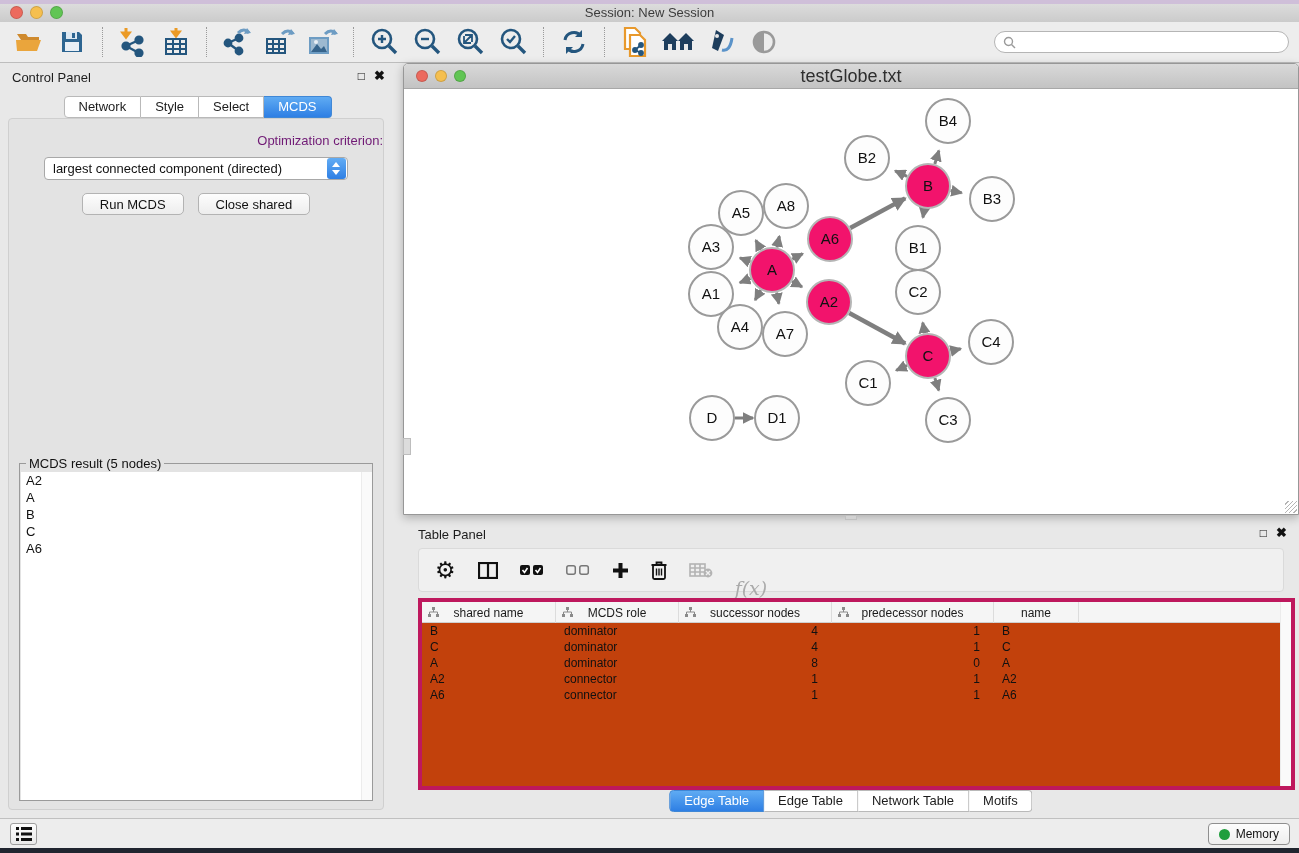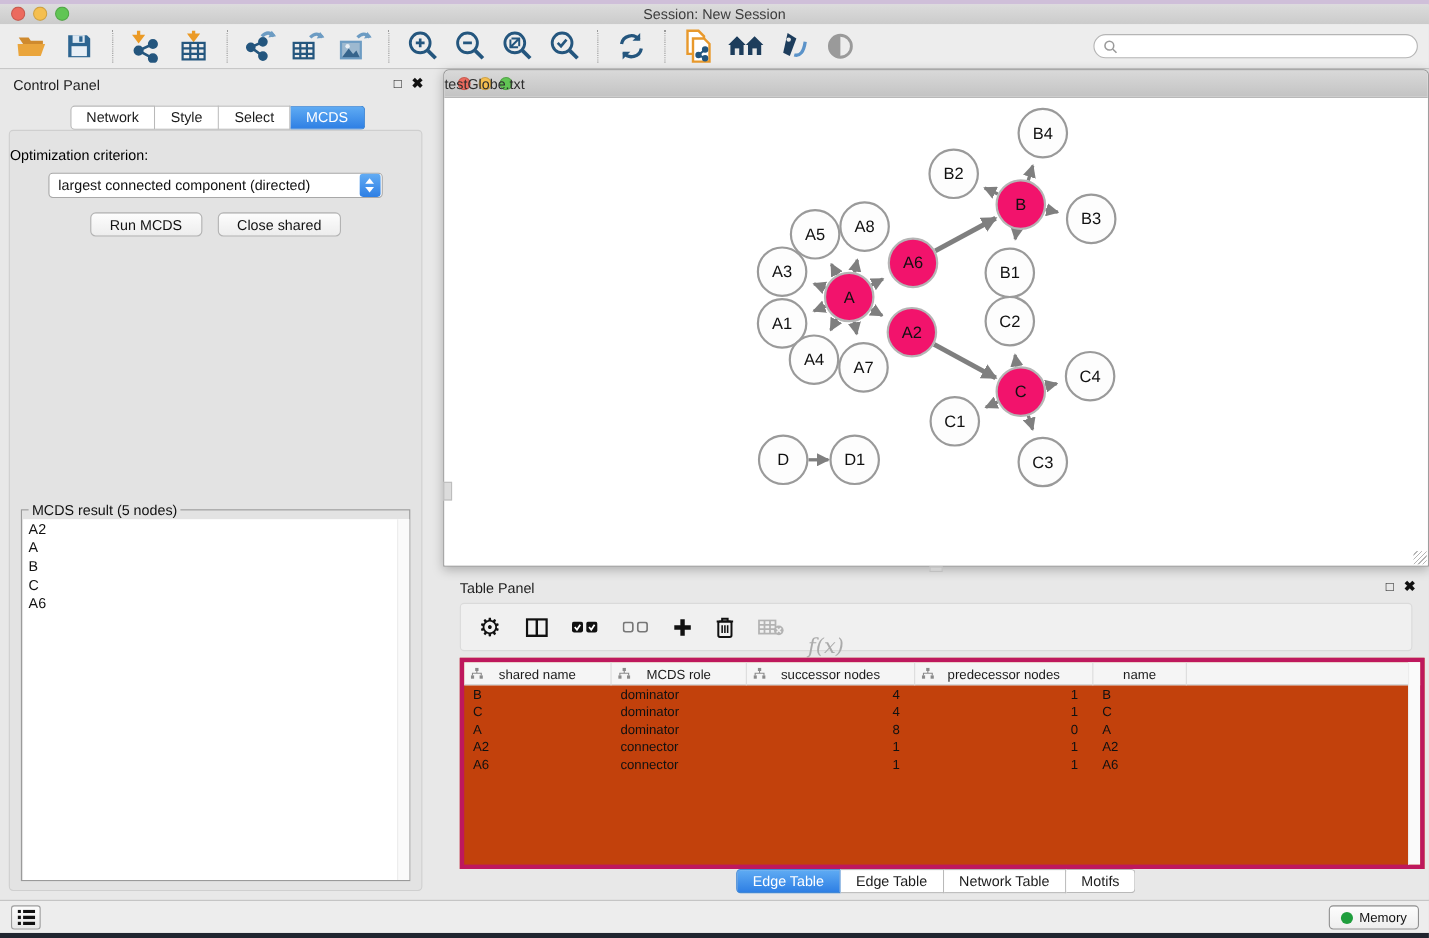--- a/index.html
+++ b/index.html
@@ -42,21 +42,21 @@
 
   .cp-tabs { position:absolute; left:50%; transform:translateX(-50%); top:33px; display:flex; }
   .tab { height:22px; line-height:20px; padding:0 14px; font-size:13px; color:#1c1c1c; background:#fff;
          border:1px solid #b9b9b9; border-left:none; cursor:default; }
   .tab:first-child { border-left:1px solid #b9b9b9; border-radius:4px 0 0 4px; }
   .tab:last-child { border-radius:0 4px 4px 0; }
   .tab.selected { background:linear-gradient(#5fabf3,#2e7fe4); color:#fff; border-color:#3f87d6; }
 
   .cp-content { position:absolute; left:8px; top:55px; width:376px; height:692px; background:#e3e3e3;
                 border:1px solid #cfcfcf; border-radius:4px; }
-  .opt-label { position:absolute; left:0; top:14px; width:100%; text-align:left; font-size:13px; color:#000000; }
+  .opt-label { position:absolute; left:0; top:14px; width:100%; text-align:right; font-size:13px; color:#701a75; }
   .dropdown { position:absolute; left:35px; top:38px; width:304px; height:23px; background:#fff;
               border:1px solid #a8a8a8; border-radius:4px; display:flex; align-items:center; }
   .dropdown .dd-text { flex:1; font-size:13px; color:#111; padding-left:8px; white-space:nowrap; }
   .dd-stepper { width:19px; height:21px; border-radius:3px; margin-right:1px;
                 background:linear-gradient(#62acf4,#2e7fe4); position:relative; }
   .dd-stepper:before, .dd-stepper:after { content:""; position:absolute; left:5px; border-left:4.5px solid transparent;
                 border-right:4.5px solid transparent; }
   .dd-stepper:before { top:4px; border-bottom:5px solid #fff; }
   .dd-stepper:after  { bottom:4px; border-top:5px solid #fff; }
   .cp-buttons { position:absolute; left:0; top:74px; width:100%; display:flex; justify-content:center; gap:14px; }
@@ -69,21 +69,21 @@
   .mcds-item { font-size:13px; color:#111; padding:1px 0 1px 5px; line-height:15px; }
   .list-scroll { position:absolute; right:0; top:0; width:11px; height:100%; background:#fafafa; border-left:1px solid #ececec; }
 
   
   .network-window { position:absolute; left:403px; top:0; width:896px; height:452px; background:#fff;
                     border:1px solid #979797; border-radius:5px 5px 0 0; box-shadow:0 3px 10px rgba(0,0,0,.25); }
   .nw-titlebar { position:absolute; left:0; top:0; width:100%; height:25px; border-radius:4px 4px 0 0;
                  background:linear-gradient(#d9d9d9,#c3c3c3); border-bottom:1px solid #a8a8a8; }
   .nw-lights { position:absolute; left:12px; top:6px; display:flex; gap:7px; }
   .nw-lights .light { width:12px; height:12px; }
-  .nw-title { position:absolute; left:0; top:0; width:100%; line-height:25px; font-size:13px; color:#2e2e2e; }
+  .nw-title { position:absolute; left:0; top:0; width:100%; text-align:center; line-height:25px; font-size:18px; color:#2e2e2e; }
   .nw-canvas { position:absolute; left:0; top:25px; width:894px; height:425px; background:#fff; }
   .nw-splitter { position:absolute; left:-1px; top:374px; width:8px; height:17px; background:#dcdcdc; border:1px solid #bdbdbd; }
   .nw-grip { position:absolute; right:1px; bottom:1px; width:12px; height:12px;
              background:repeating-linear-gradient(135deg,transparent 0 2px,#b5b5b5 2px 3px); }
   .h-splitter-dot { position:absolute; left:845px; top:452px; width:12px; height:5px; background:#d2d2d2; border:1px solid #c0c0c0; }
 
   
   .table-panel { position:absolute; left:403px; top:457px; width:896px; height:298px; }
   .tp-toolbar { position:absolute; left:15px; top:28px; width:866px; height:44px; background:#f0f0f0;
                 border:1px solid #dadada; border-radius:4px; display:flex; align-items:center; padding-left:16px; gap:22px; }

